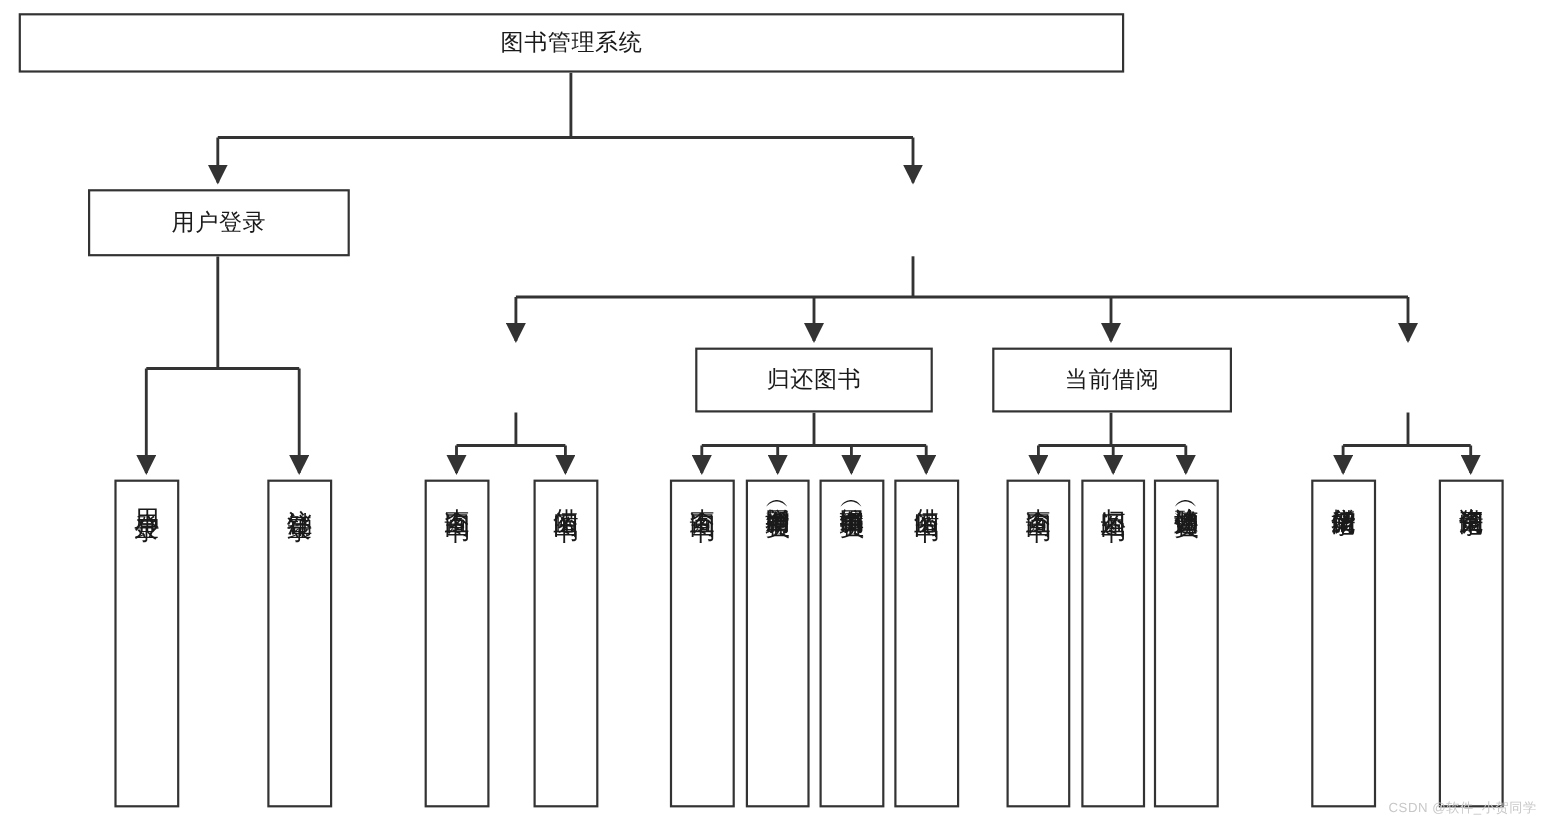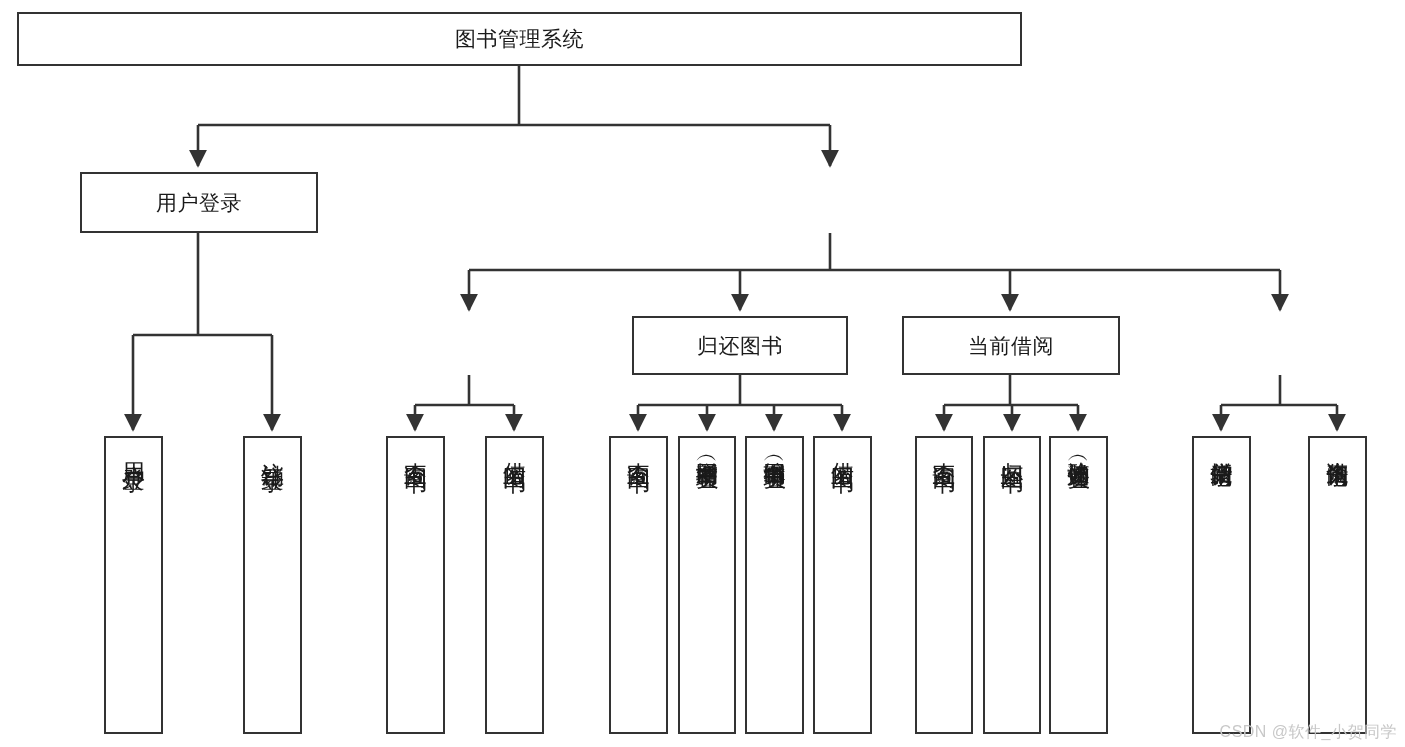--- a/index.html
+++ b/index.html
@@ -62,21 +62,21 @@
     white-space: nowrap;
   }
   .node.vert.tall-text .node-label {
     font-size: 22px;
     letter-spacing: 1px;
   }
   #watermark {
     position: absolute;
     right: 8px;
     bottom: 4px;
-    font-size: 16px;
+    font-size: 12px;
     color: #c8c8c8;
     white-space: nowrap;
     letter-spacing: 0.5px;
   }
 </style>
 </head>
 <body>
 
 <div id="canvas">
 

